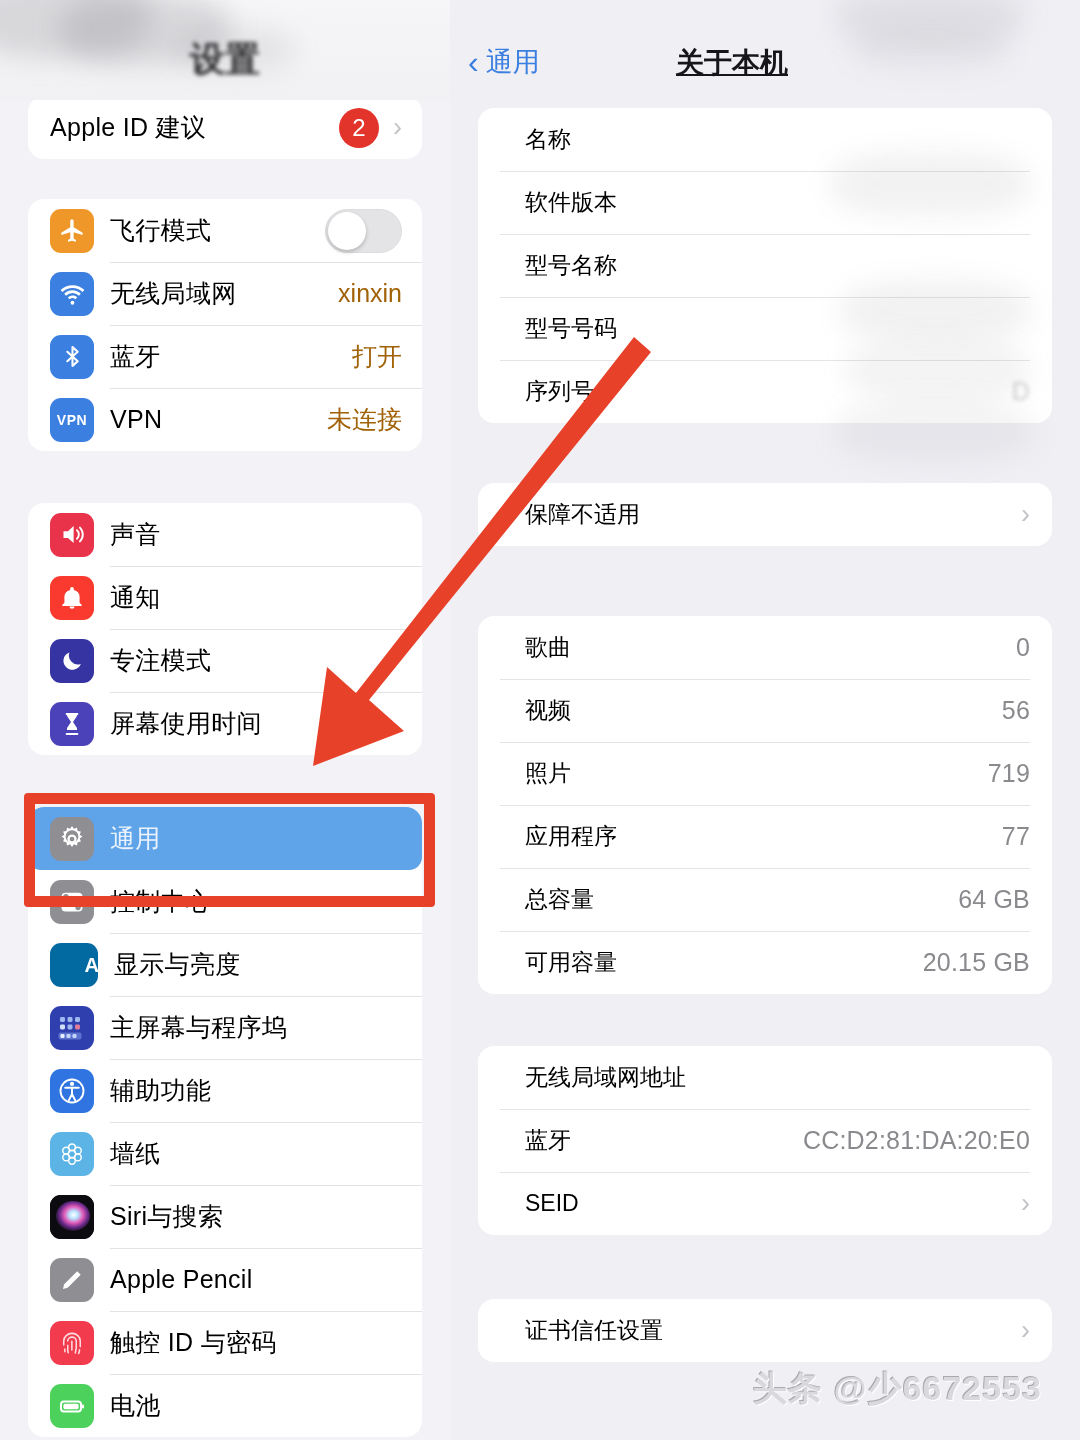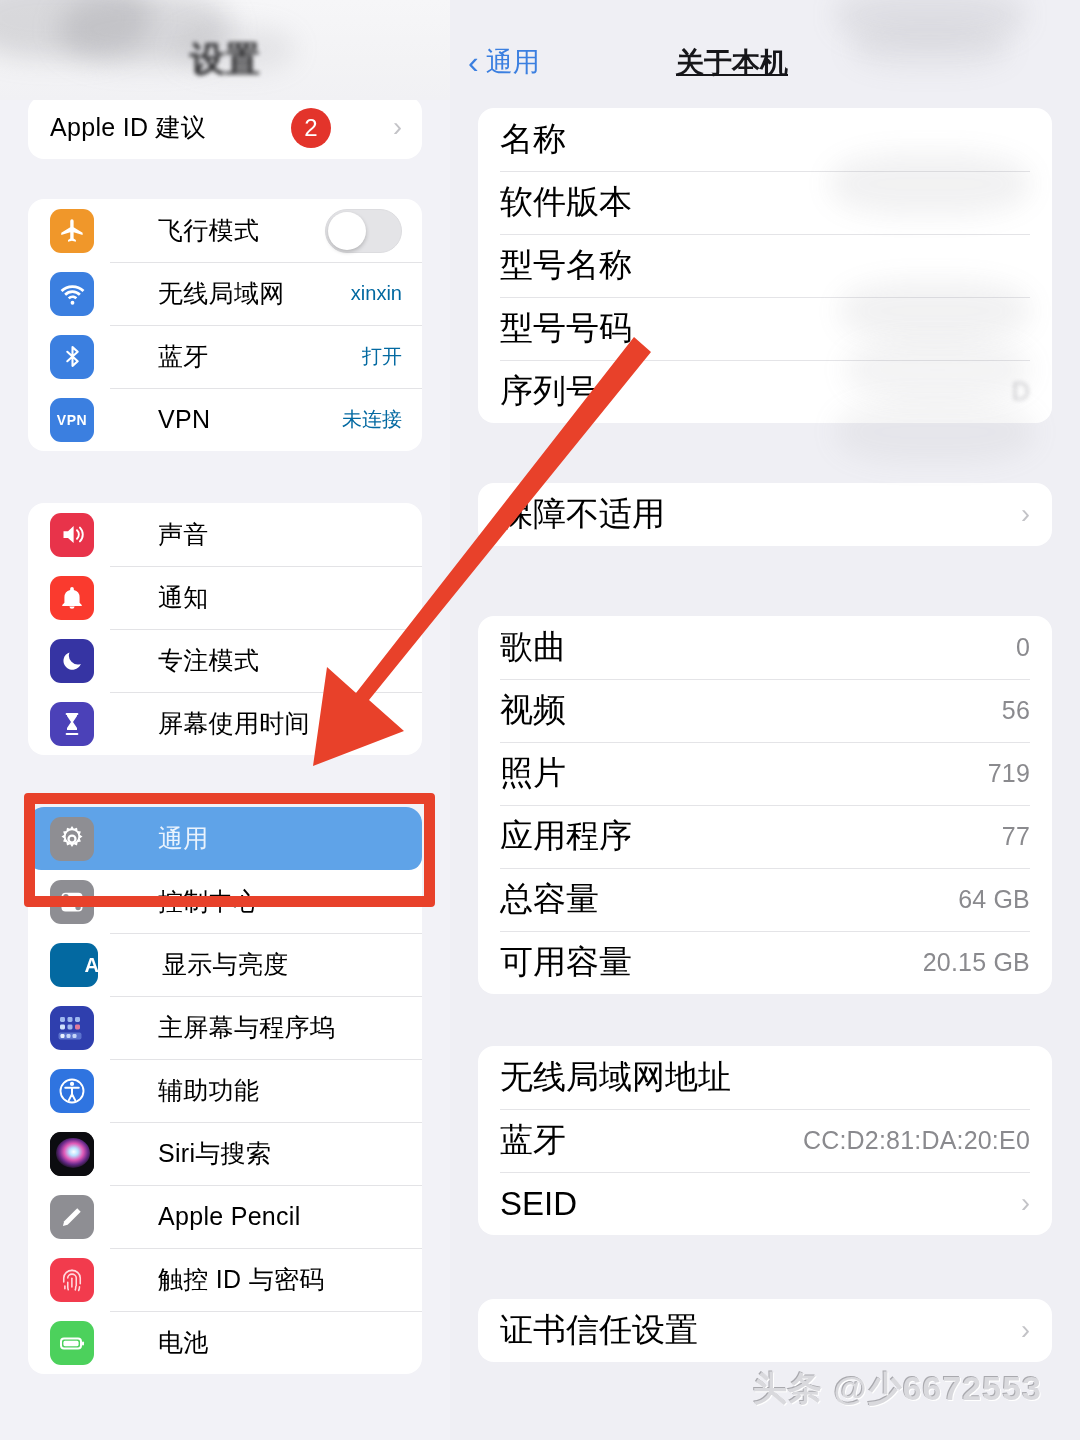--- a/index.html
+++ b/index.html
@@ -40,35 +40,35 @@
   .card {
     margin: 0 28px 24px 28px;
     background: #ffffff;
     border-radius: 16px;
     overflow: hidden;
   }
   .row {
     position: relative;
     display: flex; align-items: center;
     height: 63px;
-    padding-left: 22px; padding-right: 20px; gap: 48px;
+    padding-left: 22px; padding-right: 20px;
   }
   .row + .row::before {
     content: ""; position: absolute; left: 82px; right: 0; top: 0;
     height: 1px; background: #e3e3e6;
   }
   .ico {
     width: 44px; height: 44px; border-radius: 11px;
     flex: 0 0 44px; margin-right: 16px;
     display: flex; align-items: center; justify-content: center;
     color: #fff; font-size: 22px; font-weight: bold; line-height: 1;
     overflow: hidden; position: relative;
   }
   .lbl { font-size: 25px; color: #000; letter-spacing: .3px; white-space: nowrap; }
-  .val { margin-left: auto; font-size: 20px; color: #0369a1; }
+  .val { margin-left: auto; font-size: 25px; color: #a16207; }
   .chev { margin-left: 14px; color: #c3c3c7; font-size: 27px; font-weight: 300; line-height: 1; }
   .badge {
     margin-left: auto;
     width: 40px; height: 40px; border-radius: 50%;
     background: #e3342b; color: #fff;
     display: flex; align-items: center; justify-content: center;
     font-size: 24px; font-weight: 500;
   }
   .toggle {
     margin-left: auto;
@@ -115,21 +115,21 @@
     margin: 0 28px 22px 28px; background: #fff; border-radius: 16px; overflow: hidden;
   }
   .drow {
     position: relative; display: flex; align-items: center;
     height: 63px; padding: 0 22px;
   }
   .drow + .drow::before {
     content: ""; position: absolute; left: 22px; right: 22px; top: 0;
     height: 1px; background: #e4e4e7;
   }
-  .dlbl { font-size: 33px; color: #000; }
+  .dlbl { font-size: 23px; color: #000; margin-left: 25px; }
   .dval { margin-left: auto; font-size: 25px; color: #8a8a8e; letter-spacing: .2px; }
   .dval.blurred { filter: blur(7px); opacity: .40; color:#9a9aa0; }
   .dchev { margin-left: auto; color: #c3c3c7; font-size: 27px; font-weight: 300; }
 
   #watermark {
     position: absolute; right: 38px; bottom: 28px;
     font-size: 34px; font-weight: bold; color: #d9d9dd;
     text-shadow: 1px 1px 0 #fff, -1px -1px 0 #a9a9ae;
     letter-spacing: 1px; white-space: nowrap;
   }
@@ -298,20 +298,34 @@
           <span class="ico" style="background:#2f74e0;">
             <svg width="30" height="30" viewBox="0 0 24 24">
                 <circle cx="12" cy="12" r="9.2" fill="none" stroke="#fff" stroke-width="1.5"></circle>
                 <circle cx="12" cy="6.3" r="1.7" fill="#fff"></circle>
                 <path d="M6.6 9.3h10.8M12 9.3v5.2M12 14.5l-2.6 5M12 14.5l2.6 5" stroke="#fff" stroke-width="1.6" stroke-linecap="round" fill="none"></path>
               </svg>
           </span>
           <span class="lbl">辅助功能</span>
         </div>
 
+        <div class="row">
+          <span class="ico" style="background:#5bb4e5;">
+            <svg width="30" height="30" viewBox="0 0 24 24" fill="none" stroke="#fff" stroke-width="1.2">
+              <circle cx="12" cy="12" r="3"></circle>
+                <circle cx="12" cy="6.6" r="2.7"></circle>
+                <circle cx="12" cy="17.4" r="2.7"></circle>
+              <circle cx="7.3" cy="9.3" r="2.7"></circle>
+                <circle cx="16.7" cy="9.3" r="2.7"></circle>
+              <circle cx="7.3" cy="14.7" r="2.7"></circle>
+                <circle cx="16.7" cy="14.7" r="2.7"></circle>
+            </svg>
+          </span>
+          <span class="lbl">墙纸</span>
+        </div>
 
         <div class="row">
           <span class="ico" style="background:#121212;">
             <svg width="44" height="44" viewBox="0 0 44 44">
               <defs>
                 <radialGradient id="sg" cx="52%" cy="46%" r="58%">
                   <stop offset="0%" stop-color="#ffffff"></stop>
                     <stop offset="22%" stop-color="#b9e3ff"></stop>
                   <stop offset="48%" stop-color="#e05bb8"></stop>
                     <stop offset="72%" stop-color="#6a2a8a"></stop>

